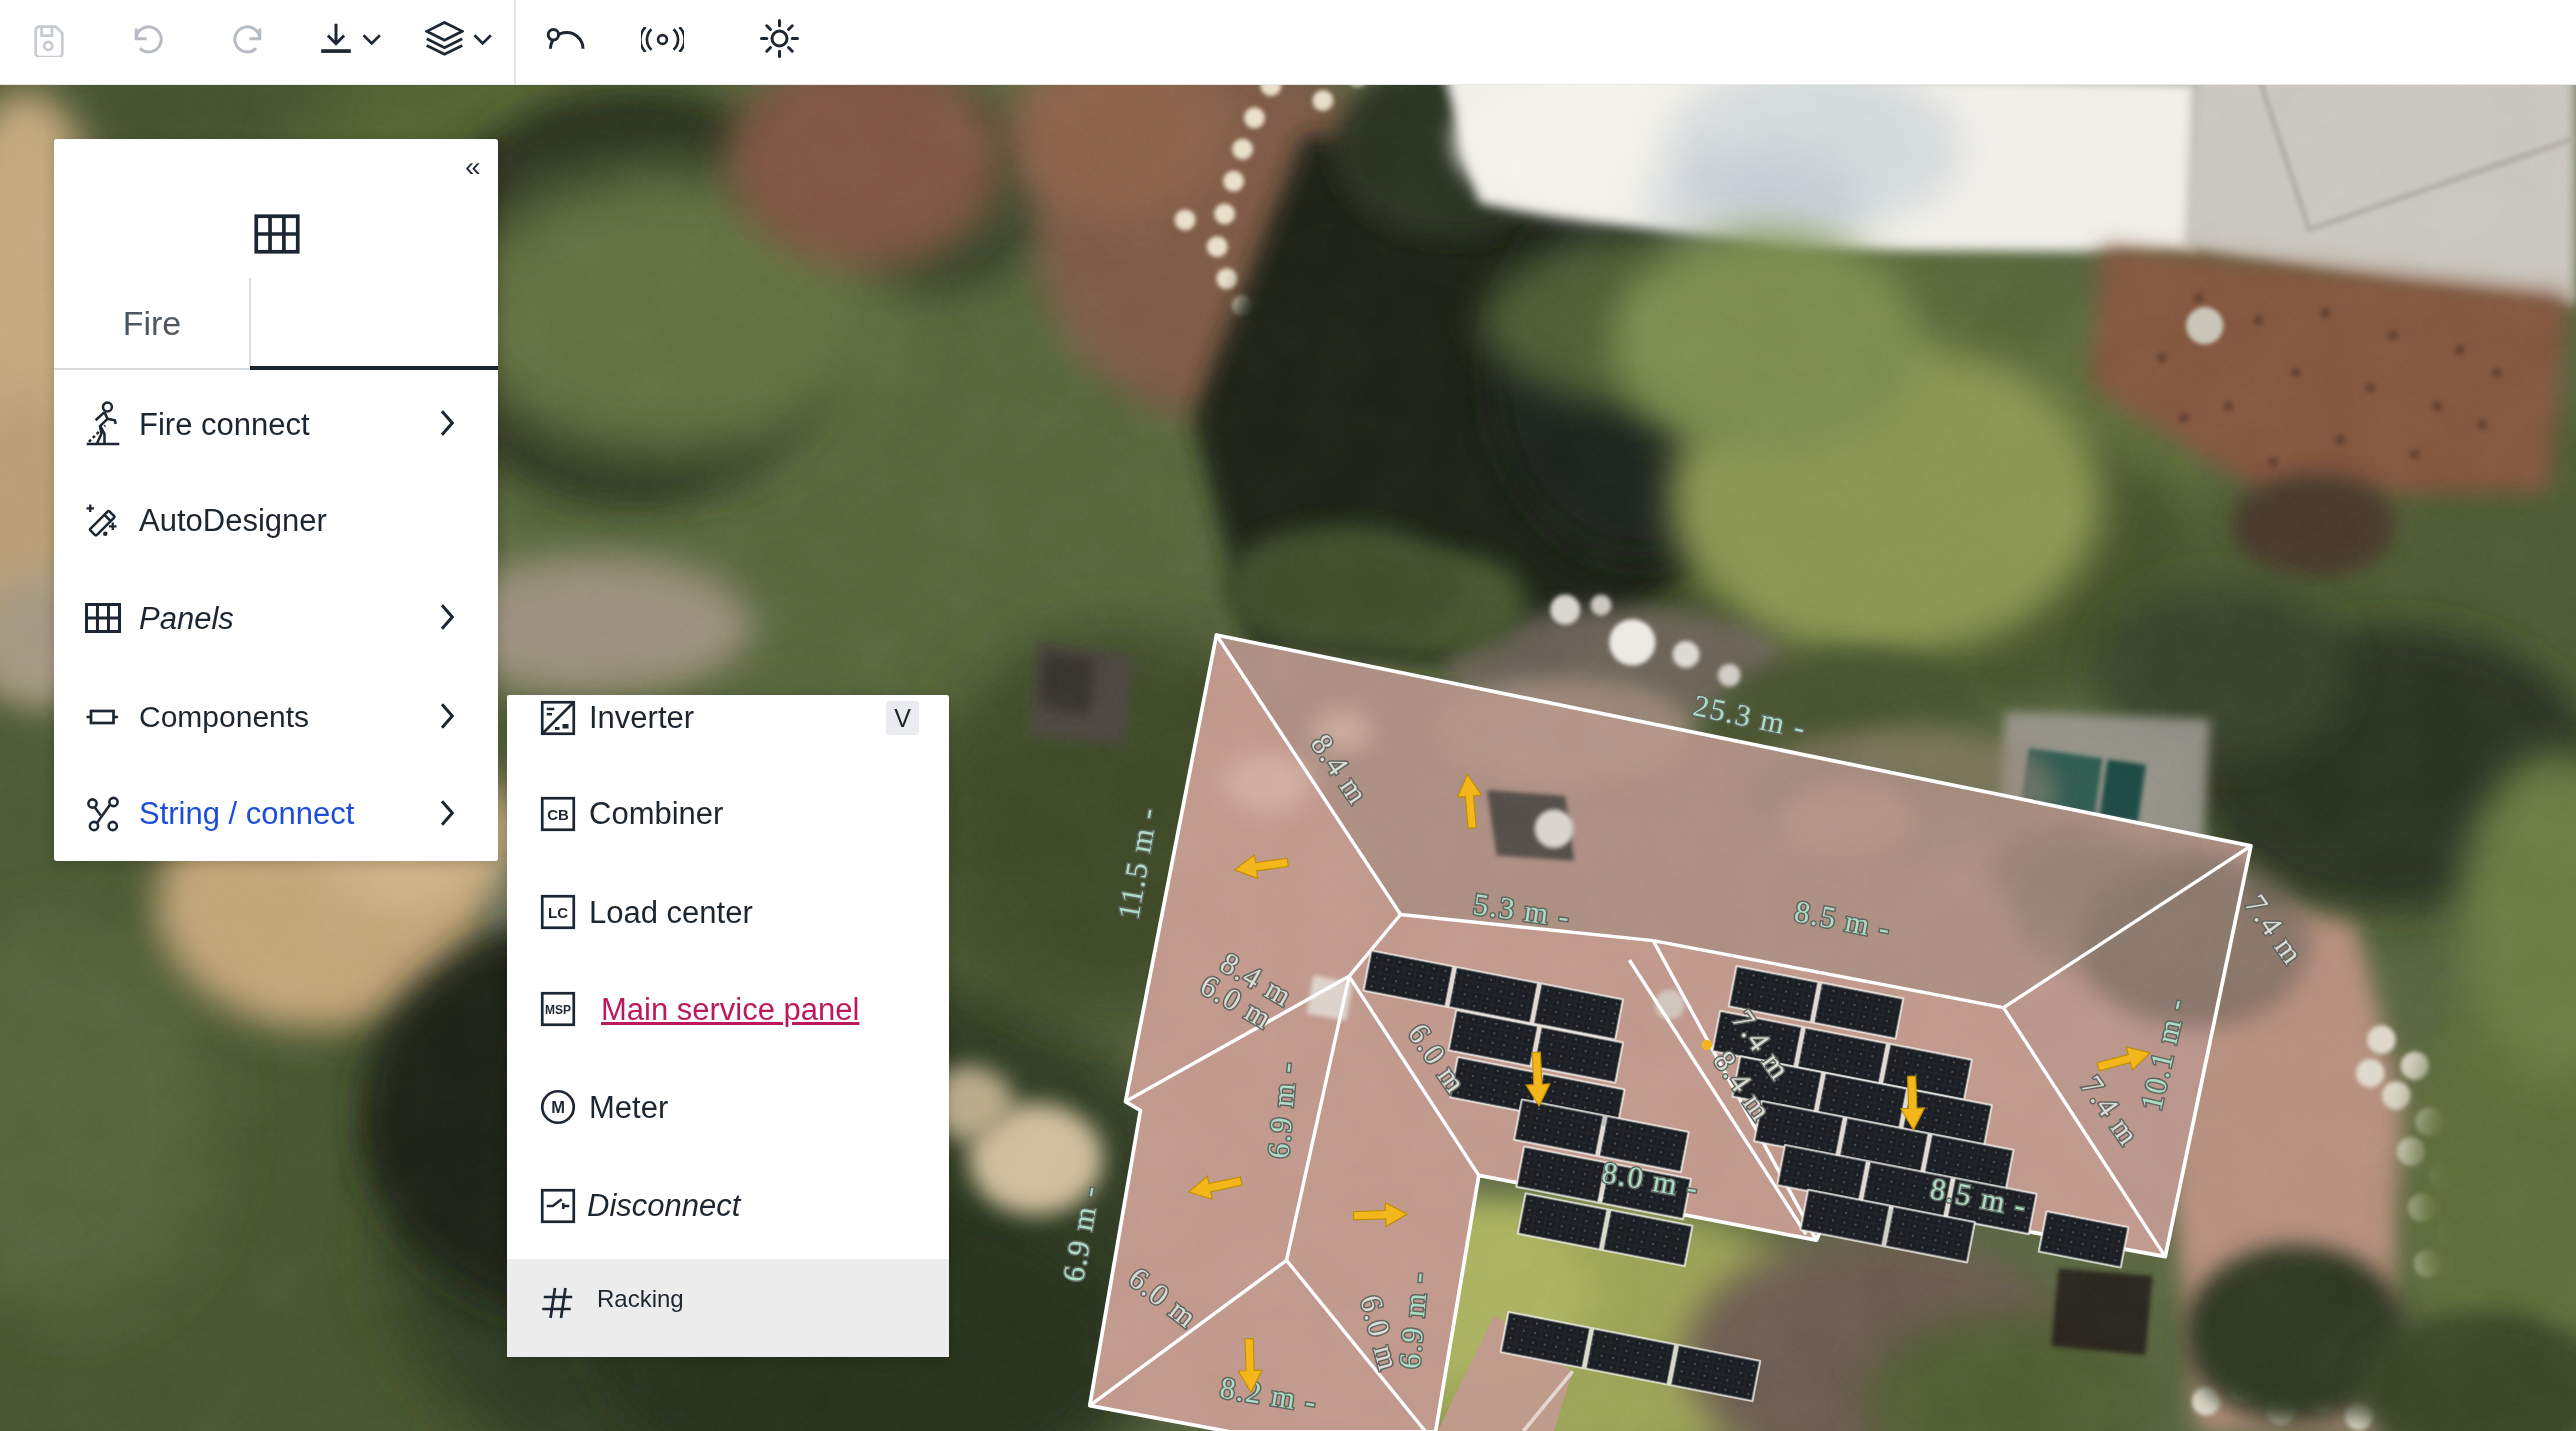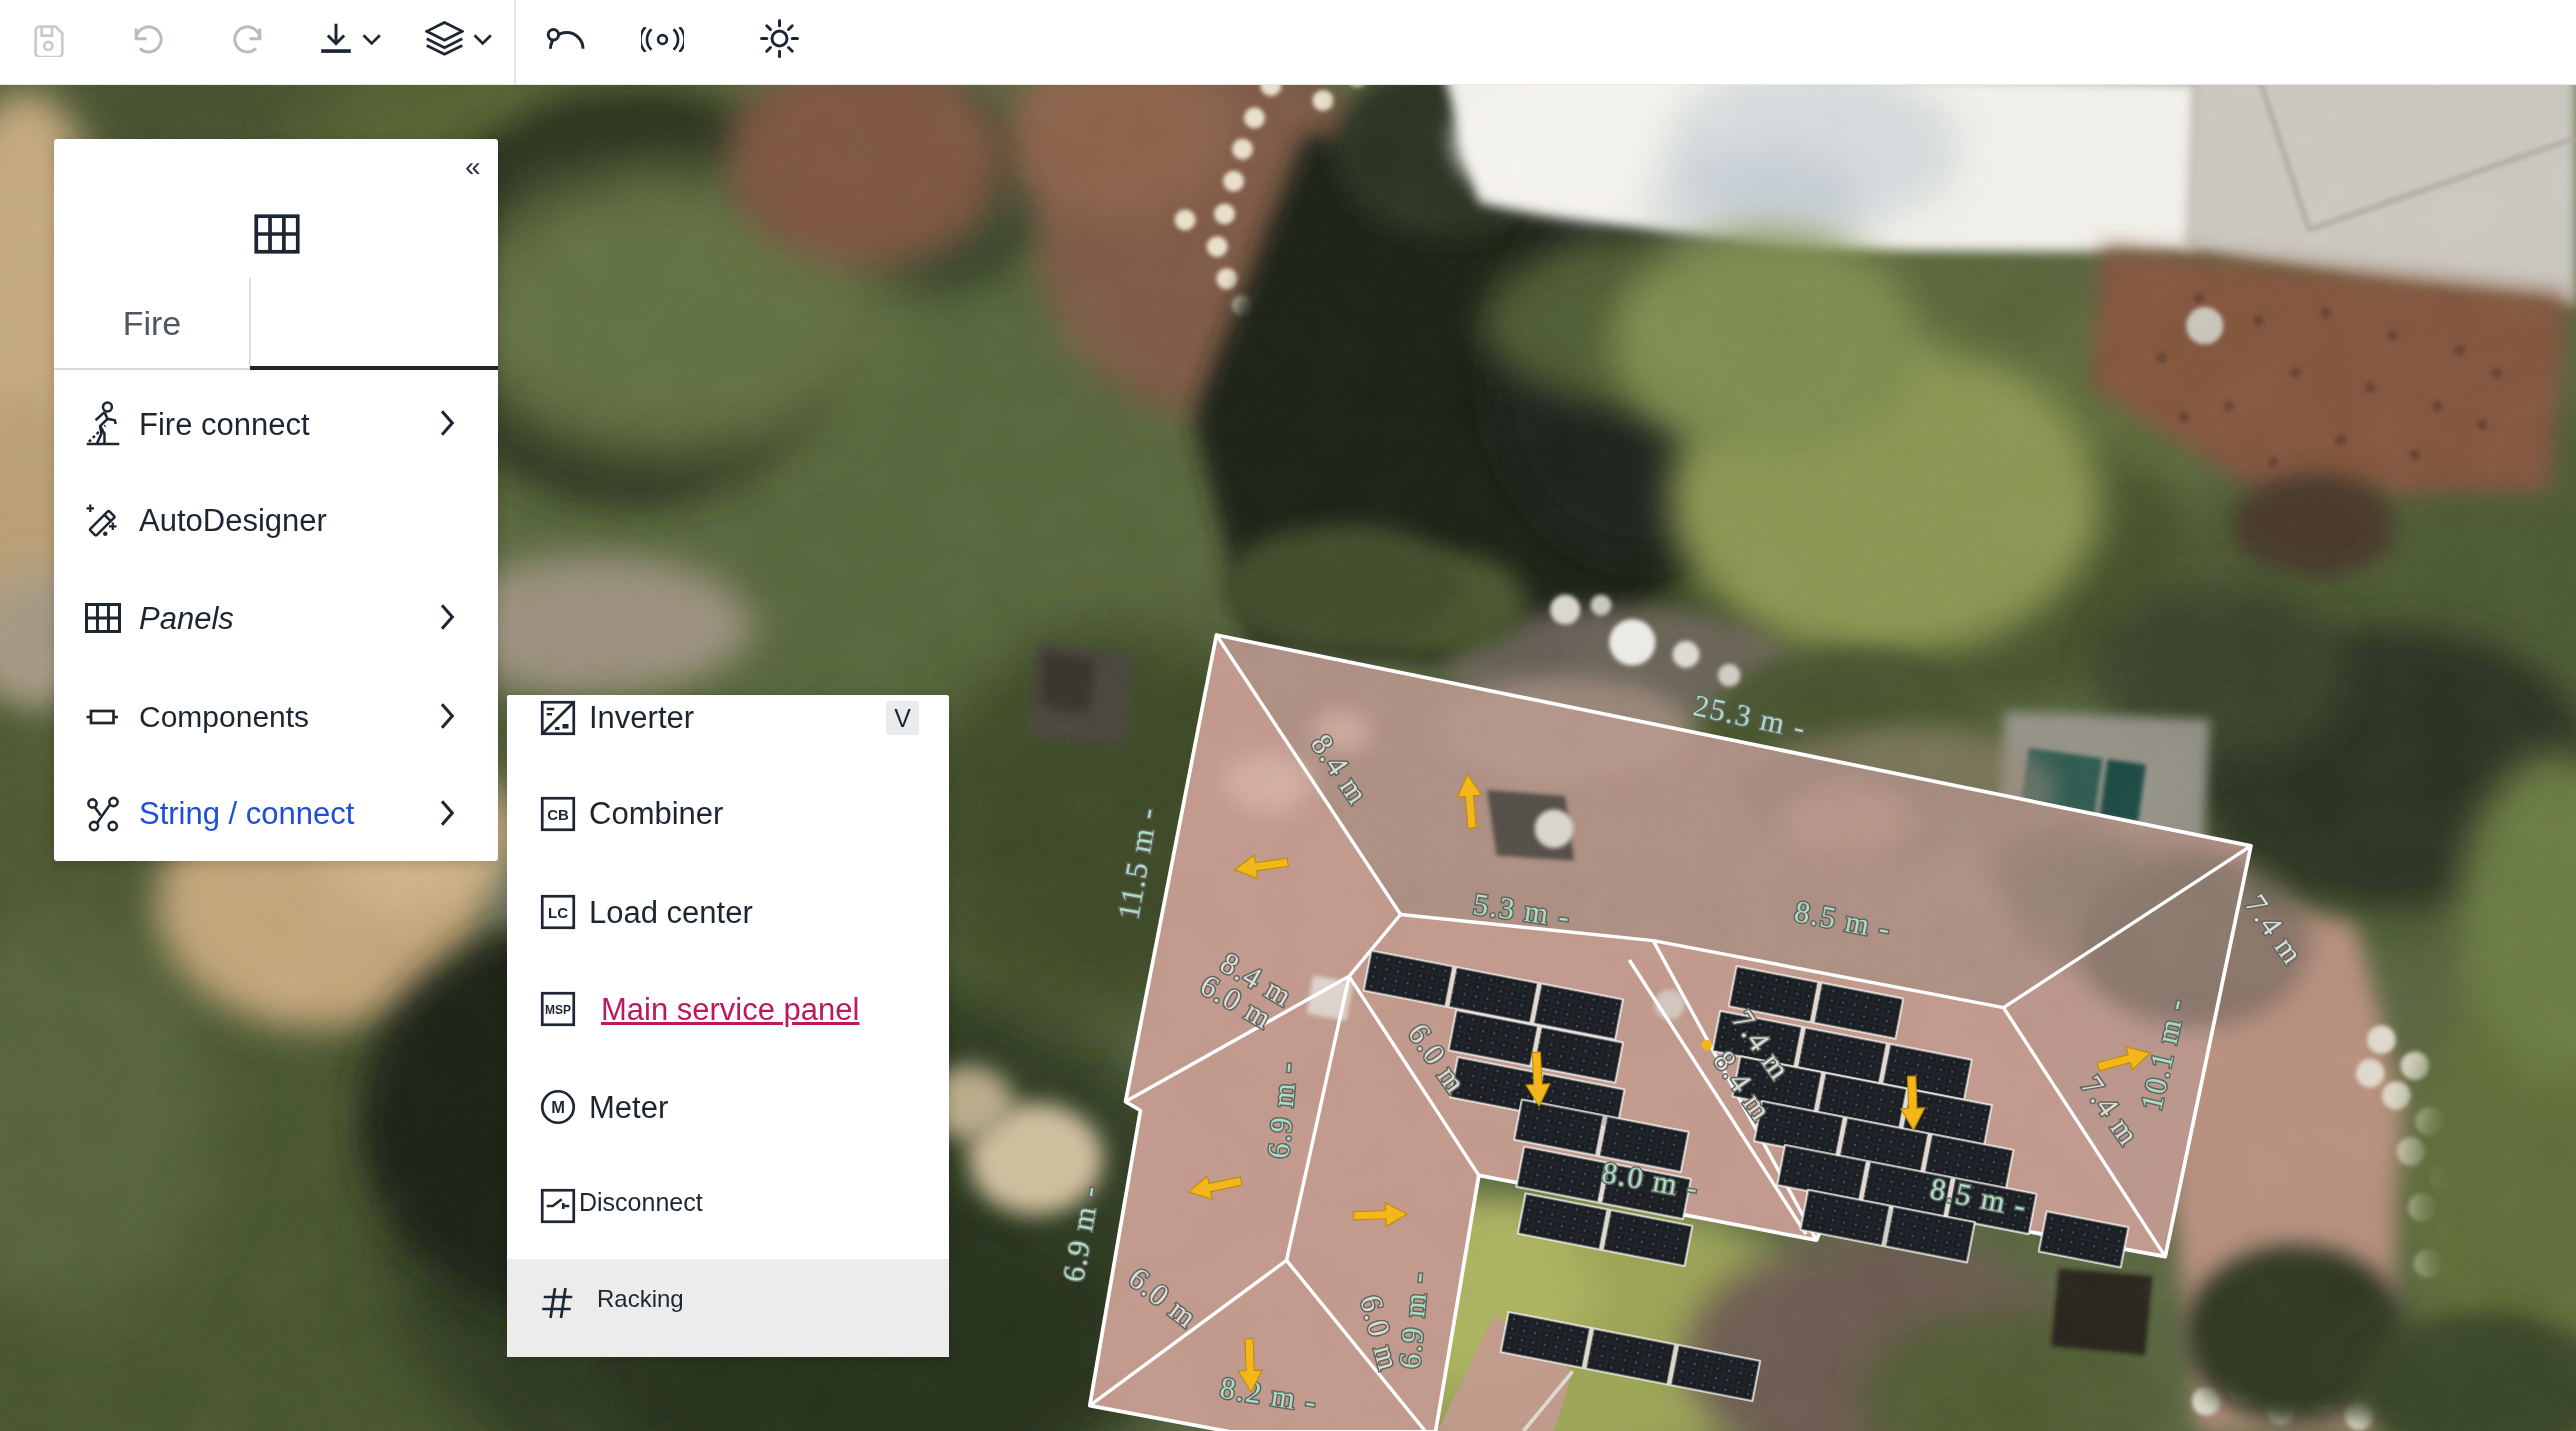--- a/index.html
+++ b/index.html
@@ -510,21 +510,21 @@
       <div style="position:absolute;left:94px;top:297px;font-size:31px;color:#be185d;text-decoration:underline;">Main service panel</div>
       <svg style="position:absolute;left:33px;top:394px" width="36" height="36" viewBox="0 0 48 48">
         <circle cx="24" cy="24" r="21" fill="none" stroke="#1d2733" stroke-width="3.6"></circle>
         <text x="24" y="32" font-size="22" font-weight="bold" fill="#1d2733" text-anchor="middle" font-family="Liberation Sans">M</text>
       </svg>
       <div style="position:absolute;left:82px;top:395px;font-size:31px;color:#1c2630;">Meter</div>
       <svg style="position:absolute;left:33px;top:493px" width="36" height="36" viewBox="0 0 48 48">
         <rect x="3" y="3" width="42" height="42" fill="none" stroke="#1d2733" stroke-width="3.6"></rect>
         <path d="M9,24 h8 l12,-9 M31,24 h8 M31,20 v8" stroke="#1d2733" stroke-width="3.4" fill="none"></path>
       </svg>
-      <div style="position:absolute;left:72px;top:493px;font-size:25px;color:#1c2630;">Disconnect</div>
+      <div style="position:absolute;left:80px;top:493px;font-size:31px;color:#1c2630;font-style:italic;">Disconnect</div>
       <svg style="position:absolute;left:33px;top:590px" width="36" height="36" viewBox="0 0 48 48">
         <g stroke="#1d2733" stroke-width="3.6" fill="none">
           <path d="M20,4 L14,44 M34,4 L28,44 M5,16 h38 M3,32 h38"></path>
         </g>
       </svg>
       <div style="position:absolute;left:90px;top:590px;font-size:24px;color:#1c2630;">Racking</div>
       <div style="position:absolute;left:379px;top:6px;width:33px;height:34px;background:#e9ebee;border-radius:3px;text-align:center;line-height:34px;font-size:25px;color:#1c2630;">V</div>
 </div>
 </div>
 

